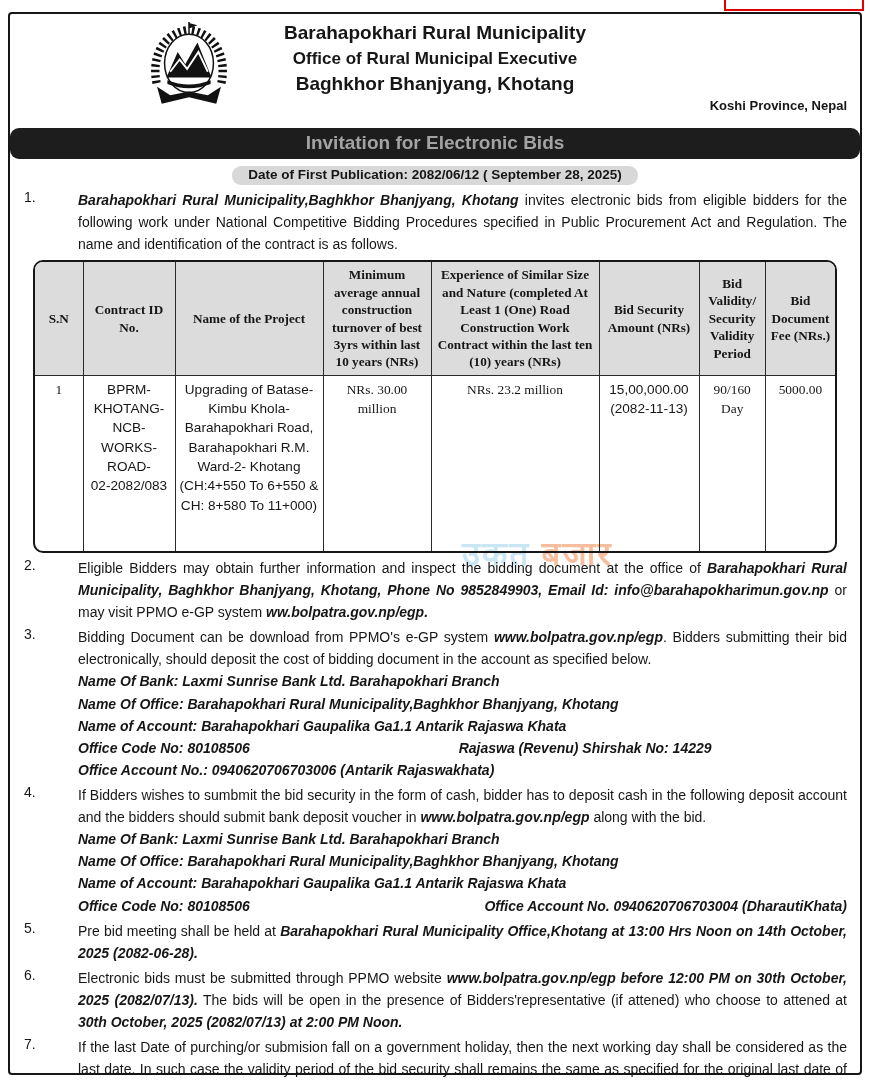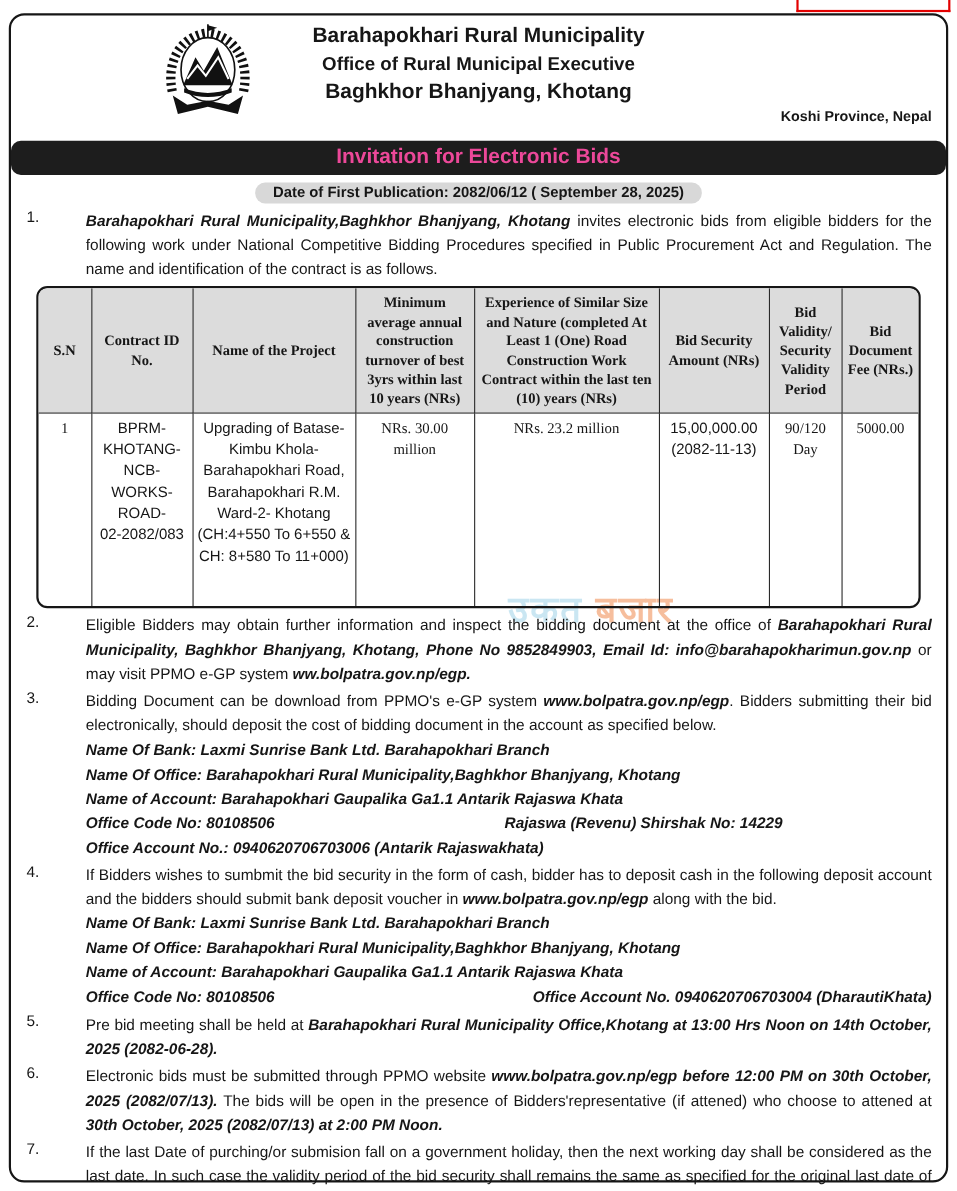--- a/index.html
+++ b/index.html
@@ -5,28 +5,28 @@
   html,body{margin:0;padding:0;background:#fff;}
   .page{position:relative;width:870px;height:1083px;background:#fff;overflow:hidden;
         font-family:"Liberation Sans",sans-serif;color:#161616;}
   .red-box{position:absolute;top:0;right:6px;width:136px;height:9px;z-index:3;
            border:2.5px solid var(--red-box-border,#e30000);border-top:none;}
   .watermark{position:absolute;left:462px;top:530px;z-index:0;font-weight:bold;
              font-size:33px;letter-spacing:2px;white-space:nowrap;}
   .watermark .wm1{color:var(--watermark-blue,#9fd3e8);opacity:.55;}
   .watermark .wm2{color:var(--watermark-orange,#f08a4e);opacity:.55;}
   .frame{position:absolute;left:8px;right:8px;top:12px;bottom:8px;z-index:1;
-         border:2.5px solid #161616;border-radius:14px;padding:5px 13px 6px;}
+         border:2.5px solid #161616;border-radius:4px;padding:5px 13px 6px;}
   .header{position:relative;text-align:center;padding-top:3px;min-height:100px;}
   .logo{position:absolute;left:118px;top:2px;}
   .org{font-size:19px;font-weight:bold;}
   .office{font-size:17px;font-weight:bold;margin-top:5px;}
   .addr{font-size:19px;font-weight:bold;margin-top:4px;}
   .prov{font-size:13px;font-weight:bold;margin-top:3px;text-align:right;}
-  .title-bar{background:var(--title-bar-bg,#1d1d1d);color:#ec4899;text-align:center;
+  .title-bar{background:var(--title-bar-bg,#1d1d1d);color:#a3a3a3;text-align:center;
              font-weight:bold;font-size:19px;border-radius:9px;margin:6px -13px 0;
              padding:4px 0 5px;}
   .pub-pill{background:var(--pill-bg,#d8d8d8);border-radius:9px;width:fit-content;
             margin:7px auto 4px;padding:1px 16px 3px;font-weight:bold;font-size:13.5px;}
   .item{display:flex;margin-top:3px;}
   .item .num{width:26px;flex:none;font-size:14px;padding-left:1px;}
   .item .content{flex:1;font-size:14px;line-height:1.58;text-align:justify;margin-left:28px;}
   .line{min-height:21px;}
   .line.split-mid{display:flex;text-align:left;}
   .line.split-mid > span:first-child{width:49.5%;flex:none;}
@@ -123,21 +123,21 @@
               <td class="pre serif">1</td>
               <td class="pre">BPRM-
 KHOTANG-NCB-
 WORKS-ROAD-
 02-2082/083</td>
               <td class="pre">Upgrading of Batase-Kimbu Khola-Barahapokhari Road, Barahapokhari R.M. Ward-2- Khotang (CH:4+550 To 6+550 &amp; CH: 8+580 To 11+000)</td>
               <td class="pre serif">NRs. 30.00 million</td>
               <td class="pre serif">NRs. 23.2 million</td>
               <td class="pre">15,00,000.00
 (2082-11-13)</td>
-              <td class="pre serif">90/120
+              <td class="pre serif">90/160
 Day</td>
               <td class="pre serif">5000.00</td>
             </tr>
           </tbody>
       </table>
     </div>
 
     <div id="list-bottom">
         <div class="item">
           <div class="num">2.</div>

